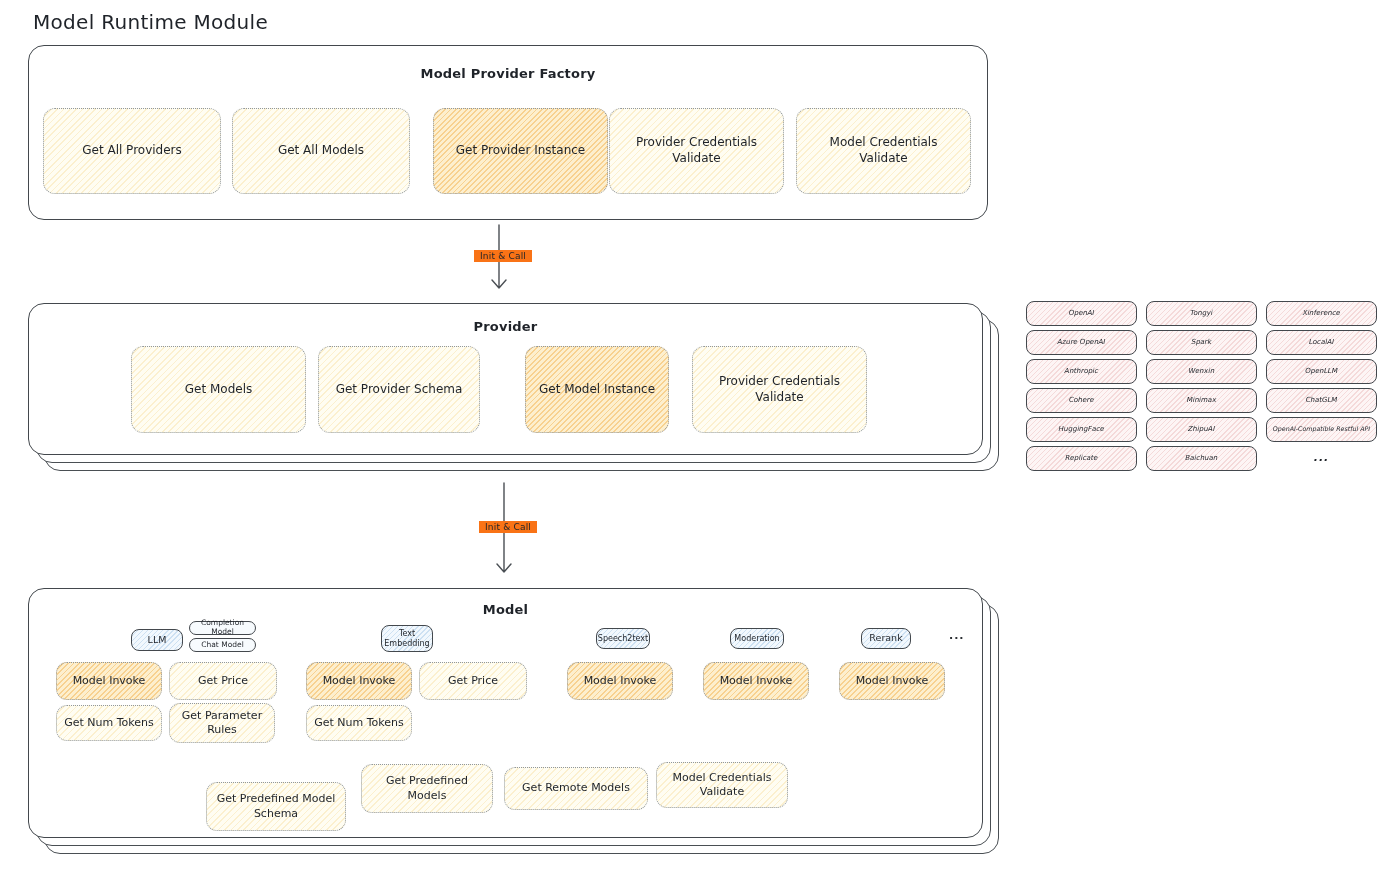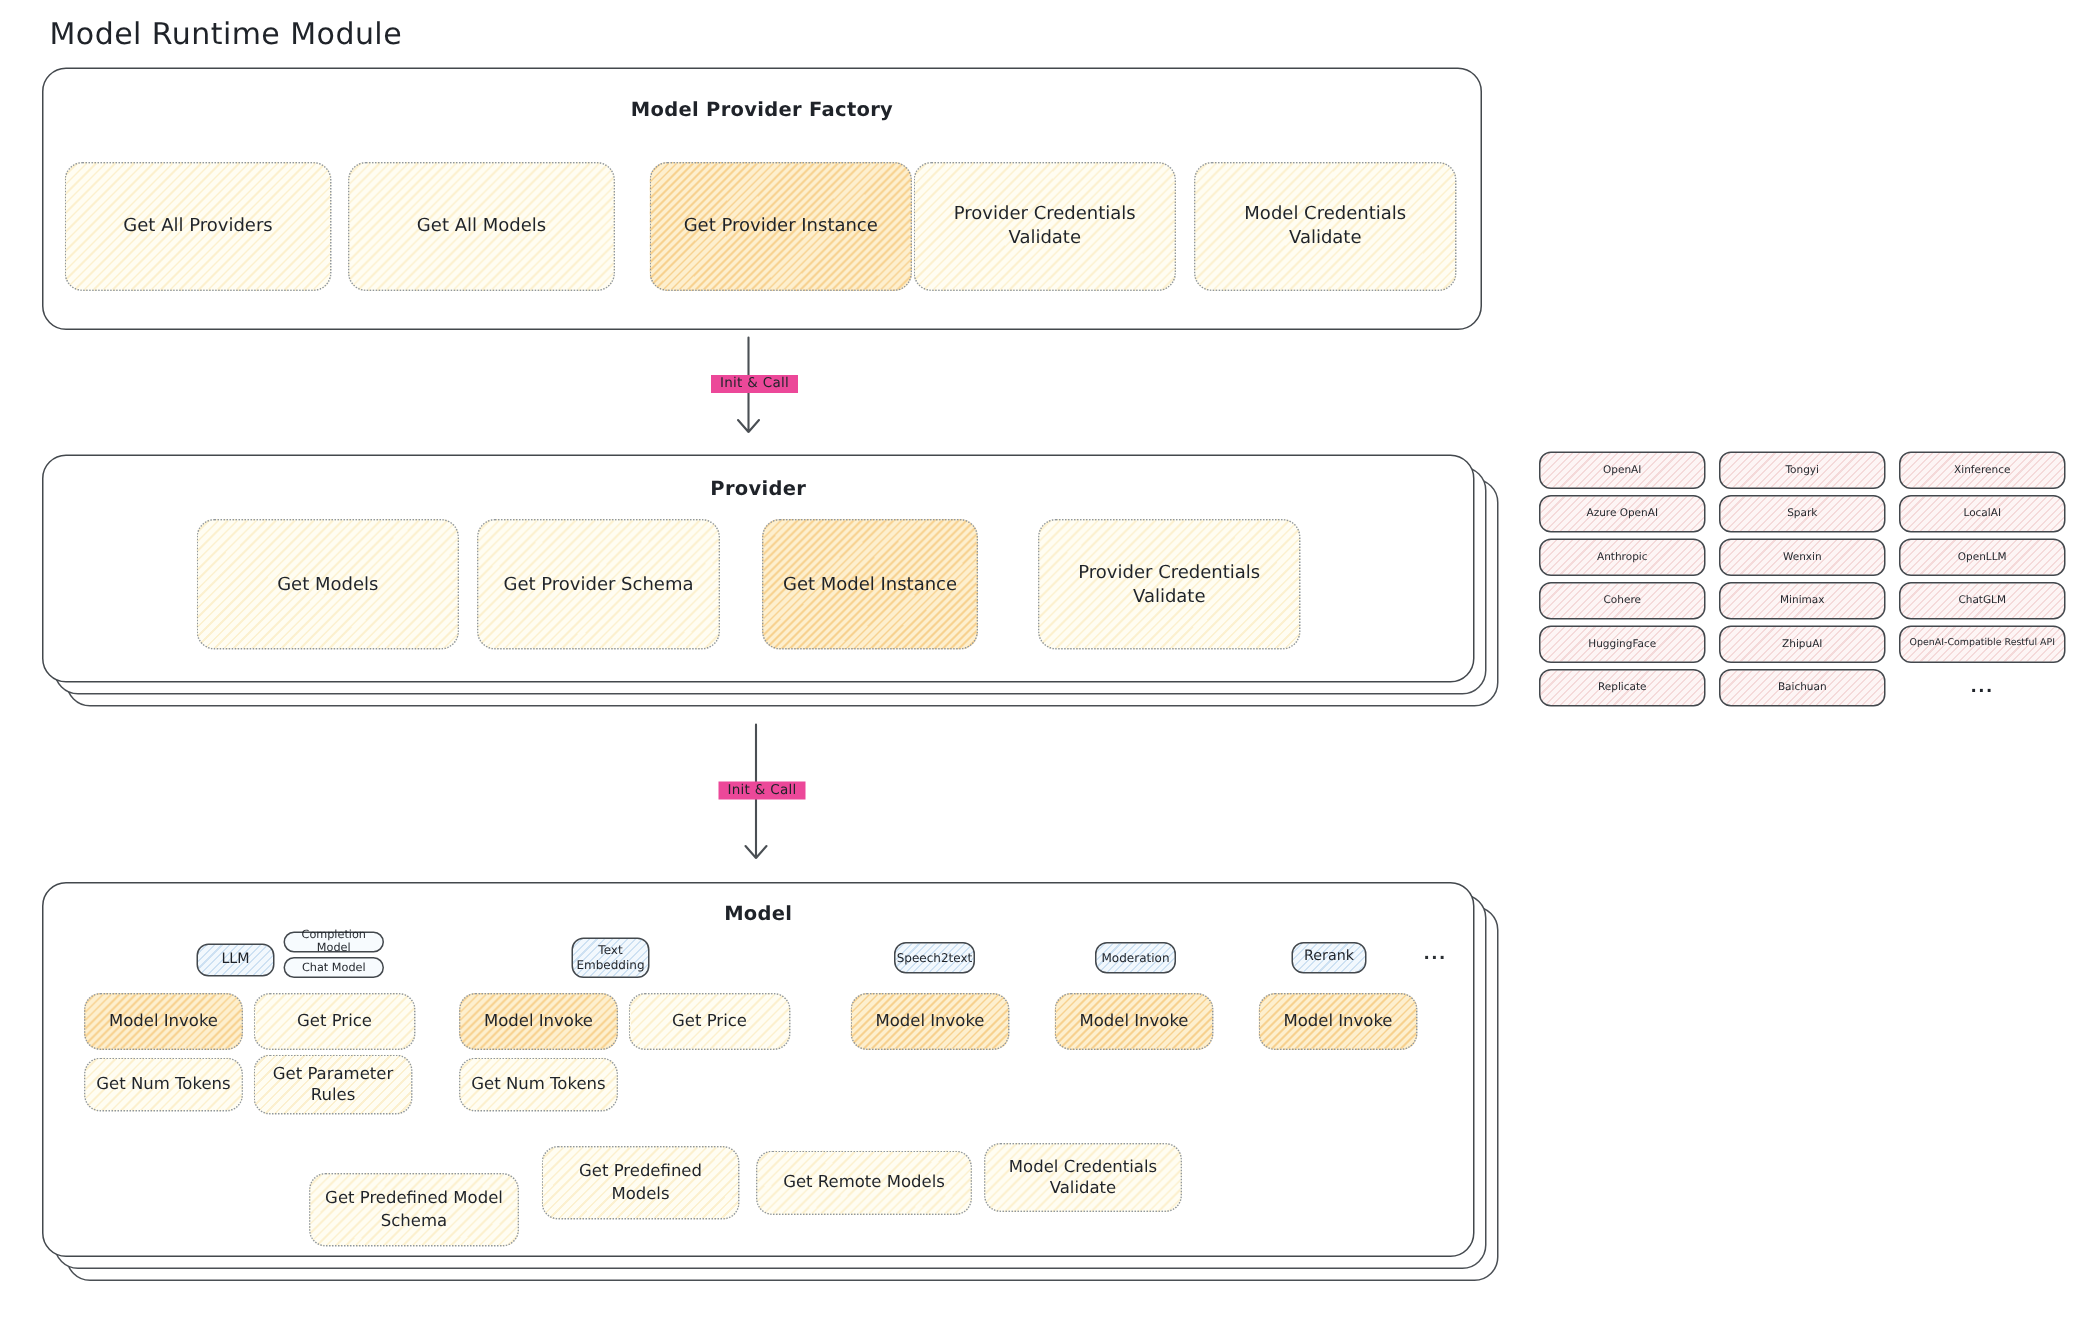--- a/index.html
+++ b/index.html
@@ -60,27 +60,28 @@
     position:absolute;left:1026px;top:301px;width:351px;
     display:grid;grid-template-columns:repeat(3,111px);
     grid-auto-rows:25px;gap:4px 9px;
   }
   .cell{
     border:1.3px solid #43484d;border-radius:8px;box-sizing:border-box;
     display:flex;align-items:center;justify-content:center;text-align:right;
     font-size:7px;font-weight:500;line-height:1.1;padding:1px 2px;
     background-color:#fdf5f5;
     background-image:repeating-linear-gradient(135deg,rgba(220,140,140,.26) 0px,rgba(220,140,140,.26) 1px,transparent 1px,transparent 3.6px);
+    font-style:italic;
   }
   .cell.long{font-size:6.3px;}
   .cell.ellipsis{border:none;background:none;font-size:11px;font-weight:700;letter-spacing:1px;}
   
   .arrow{position:absolute;}
   .arrow-label{
-    position:absolute;background:#ec4899;padding:1px 4px;
+    position:absolute;background:#f97316;padding:1px 4px;
     font-size:9px;font-weight:500;letter-spacing:.2px;text-align:center;
   }
 </style>
 </head>
 <body>
 
 <h1 class="page-title">Model Runtime Module</h1>
 
 <section class="box" style="left:28px;top:45px;width:960px;height:175px">
   <div class="box-title" style="top:20px">Model Provider Factory</div>
@@ -95,21 +96,21 @@
   <path d="M10 1 V64 M3 56 L10 64 L17 56" stroke="#4a4f54" stroke-width="1.4" fill="none" stroke-linecap="round" stroke-linejoin="round"></path>
 </svg>
 <div class="arrow-label" style="left:474px;top:250px;width:50px">Init &amp; Call</div>
 
 <div class="box ghost" style="left:44px;top:319px;width:955px;height:152px"></div>
 <div class="box ghost" style="left:36px;top:311px;width:955px;height:152px"></div>
 <section class="box" style="left:28px;top:303px;width:955px;height:152px">
   <div class="box-title" style="top:15px">Provider</div>
   <div class="node fill-yellow" style="left:102px;top:42px;width:175px;height:87px">Get Models</div>
   <div class="node fill-yellow" style="left:289px;top:42px;width:162px;height:87px">Get Provider Schema</div>
-  <div class="node fill-orange" style="left:479px;top:42px;width:144px;height:87px">Get Model Instance</div>
+  <div class="node fill-orange" style="left:496px;top:42px;width:144px;height:87px">Get Model Instance</div>
   <div class="node fill-yellow" style="left:663px;top:42px;width:175px;height:87px">Provider Credentials Validate</div>
 </section>
 
 <div class="pgrid">
   <div class="cell">OpenAI</div>
   <div class="cell">Tongyi</div>
   <div class="cell">Xinference</div>
   <div class="cell">Azure OpenAI</div>
   <div class="cell">Spark</div>
   <div class="cell">LocalAI</div>

